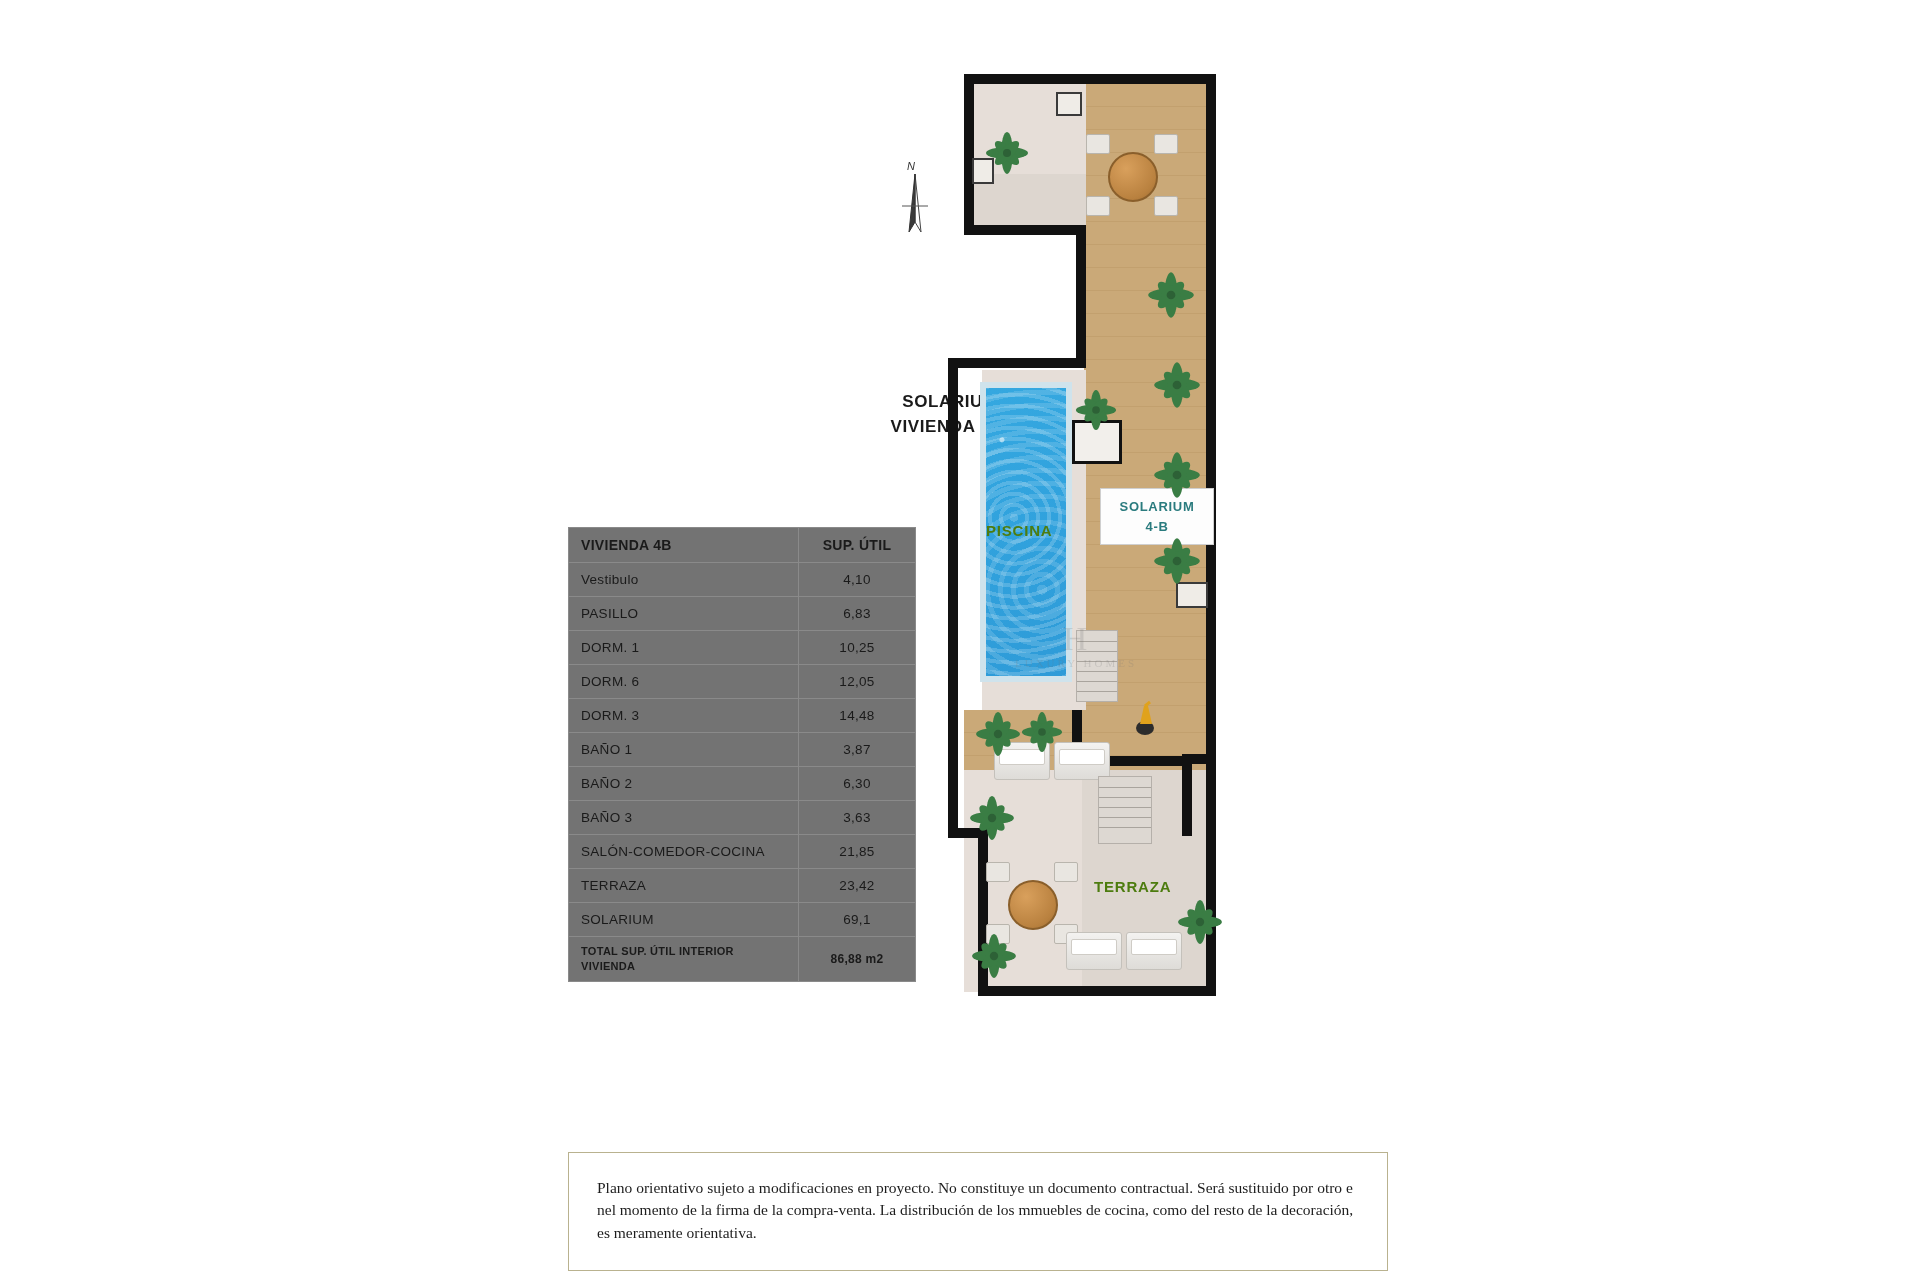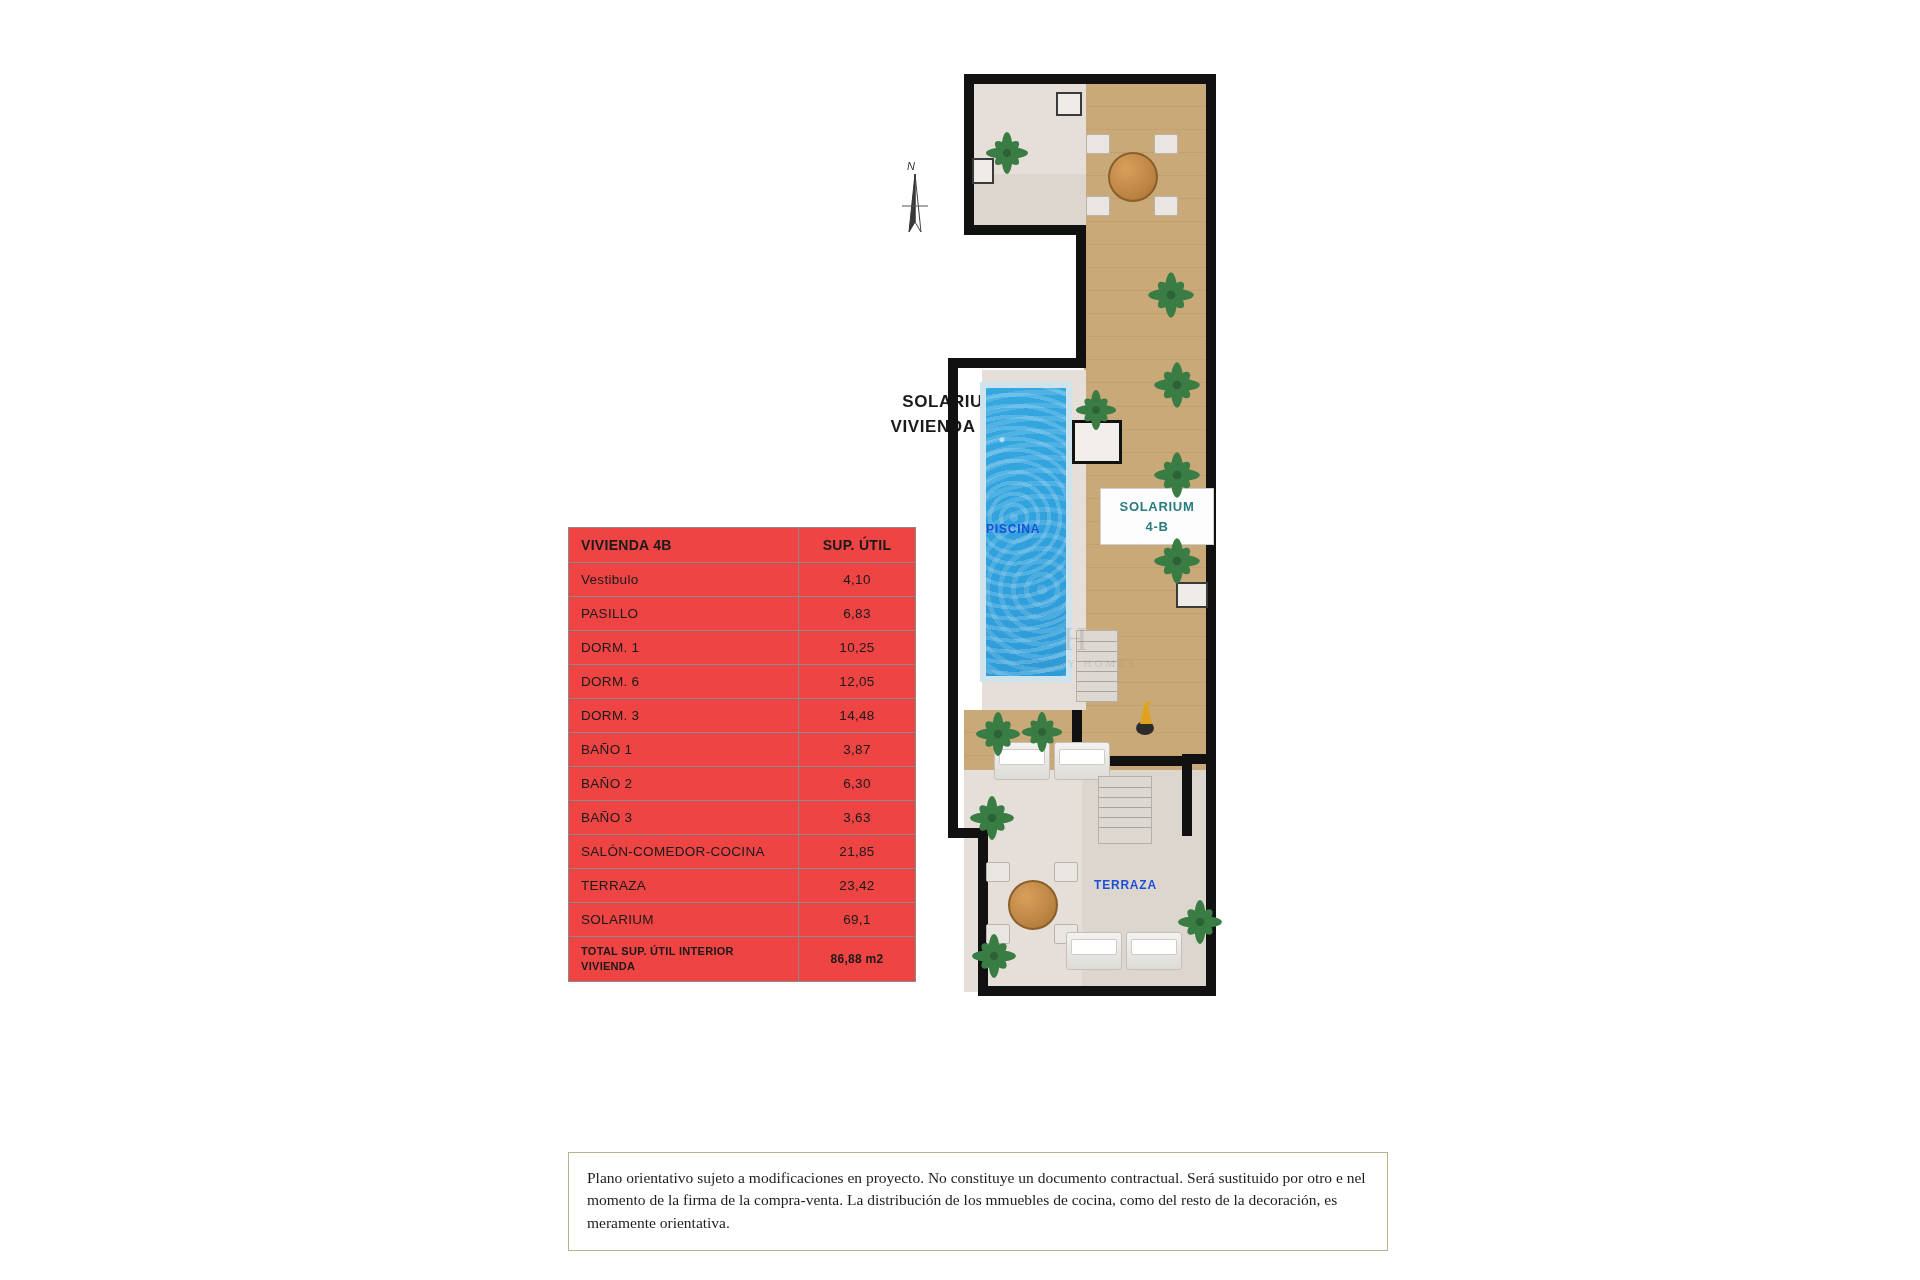--- a/index.html
+++ b/index.html
@@ -46,21 +46,21 @@
     color: #333;
   }
 
   
   #area-table {
     position: absolute;
     left: 568px;
     top: 527px;
     width: 348px;
     border-collapse: collapse;
-    background: #ef4444;
+    background: #737373;
   }
   #area-table td, #area-table th {
     border: 1px solid #8a8a8a;
     font-size: 13.5px;
     color: #1a1a1a;
     padding: 9px 12px;
     text-align: left;
     font-weight: normal;
     letter-spacing: 0.3px;
   }
@@ -92,21 +92,21 @@
     top: 1152px;
     width: 790px;
     border: 1px solid #b9b28f;
     background: #ffffff;
     padding: 10px 14px 12px 14px;
     font-size: 15.5px;
     line-height: 1.45;
     color: #1d1d1d;
     font-family: "Liberation Serif", serif;
   }
-  #disclaimer p { margin: 4px; font-family: Liberation Serif, serif; }
+  #disclaimer p { margin: 14px; font-family: Liberation Serif, serif; }
 
   
   #floorplan {
     position: absolute;
     left: 960px;
     top: 70px;
     width: 420px;
     height: 1050px;
   }
   .wall {
@@ -141,24 +141,24 @@
     background:
       radial-gradient(circle at 20% 18%, rgba(255,255,255,0.55) 0 2px, rgba(255,255,255,0) 3px),
       repeating-radial-gradient(circle at 35% 45%, rgba(255,255,255,0.18) 0 4px, rgba(255,255,255,0) 4px 11px),
       repeating-radial-gradient(circle at 70% 70%, rgba(255,255,255,0.14) 0 5px, rgba(255,255,255,0) 5px 13px),
       linear-gradient(160deg, #35a8e0 0%, #31a3de 40%, #2e9bd8 100%);
     border: 6px solid #cfe3ec;
     box-sizing: border-box;
   }
   .label-room {
     position: absolute;
-    font-size: 12px;
+    font-size: 15px;
     font-weight: bold;
     letter-spacing: 0.8px;
-    color: #1d4ed8;
+    color: #4d7c0f;
   }
   .label-solarium {
     position: absolute;
     background: #fdfdfd;
     border: 1px solid #cfcfcf;
     color: #2a7b7e;
     font-size: 13px;
     font-weight: bold;
     letter-spacing: 0.7px;
     text-align: center;

